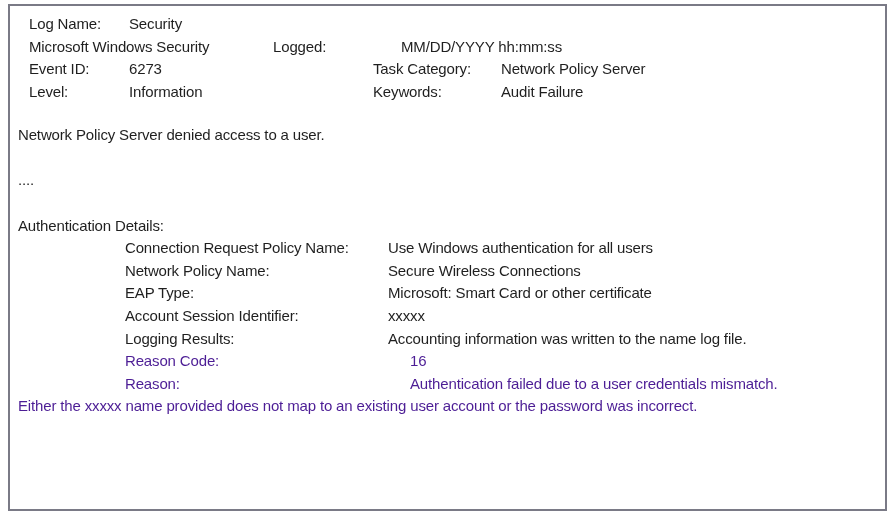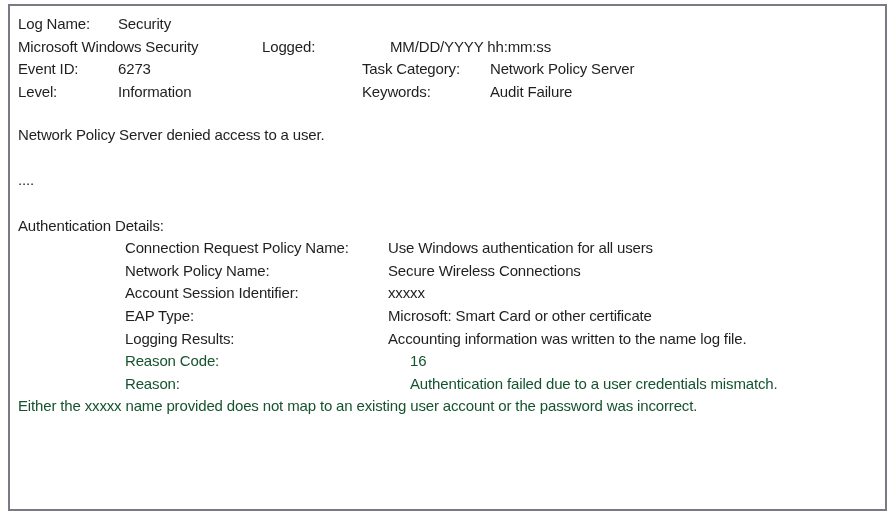--- a/index.html
+++ b/index.html
@@ -18,37 +18,37 @@
     position: absolute;
     left: 8px;
     top: 4px;
     width: 879px;
     height: 507px;
     border: 2px solid #7a7a86;
     padding: 7px 8px 0 8px;
     overflow: hidden;
     background: #ffffff;
   }
-  .hrow { display: flex; line-height: 22.6px; }
+  .hrow { display: flex; line-height: 22.6px; margin-left: 11px; }
   .hlabel  { width: 100px; flex: none; }
   .hvalue  { width: 244px; flex: none; white-space: nowrap; }
   .hlabel2 { width: 128px; flex: none; }
   .hvalue2 { flex: 1; white-space: nowrap; }
 
   .body-line { line-height: 22.6px; }
   .desc-line { margin-top: 21px; }
   .ellipsis-line { margin-top: 22px; }
   .section-line { margin-top: 23px; }
 
   .drow { display: flex; margin-left: 107px; line-height: 22.6px; }
   .dlabel { width: 263px; flex: none; white-space: nowrap; }
   .dvalue { flex: 1; white-space: nowrap; }
   .vshift { margin-left: 22px; }
 
-  .red { color: #14532d; }
+  .red { color: #4c1d95; }
 
   .footer-line { line-height: 22.6px; white-space: nowrap; }
 </style>
 </head>
 <body>
 
 <div class="frame">
 
   <div>
     <div class="hrow">
@@ -83,26 +83,26 @@
   <div>
     <div class="drow">
       <span class="dlabel">Connection Request Policy Name:</span>
       <span class="dvalue">Use Windows authentication for all users</span>
     </div>
     <div class="drow">
       <span class="dlabel">Network Policy Name:</span>
       <span class="dvalue">Secure Wireless Connections</span>
     </div>
     <div class="drow">
+      <span class="dlabel">EAP Type:</span>
+      <span class="dvalue">Microsoft: Smart Card or other certificate</span>
+    </div>
+    <div class="drow">
       <span class="dlabel">Account Session Identifier:</span>
       <span class="dvalue">xxxxx</span>
-    </div>
-    <div class="drow">
-      <span class="dlabel">EAP Type:</span>
-      <span class="dvalue">Microsoft: Smart Card or other certificate</span>
     </div>
     <div class="drow">
       <span class="dlabel">Logging Results:</span>
       <span class="dvalue">Accounting information was written to the name log file.</span>
     </div>
     <div class="drow red">
       <span class="dlabel">Reason Code:</span>
       <span class="dvalue vshift">16</span>
     </div>
     <div class="drow red">

